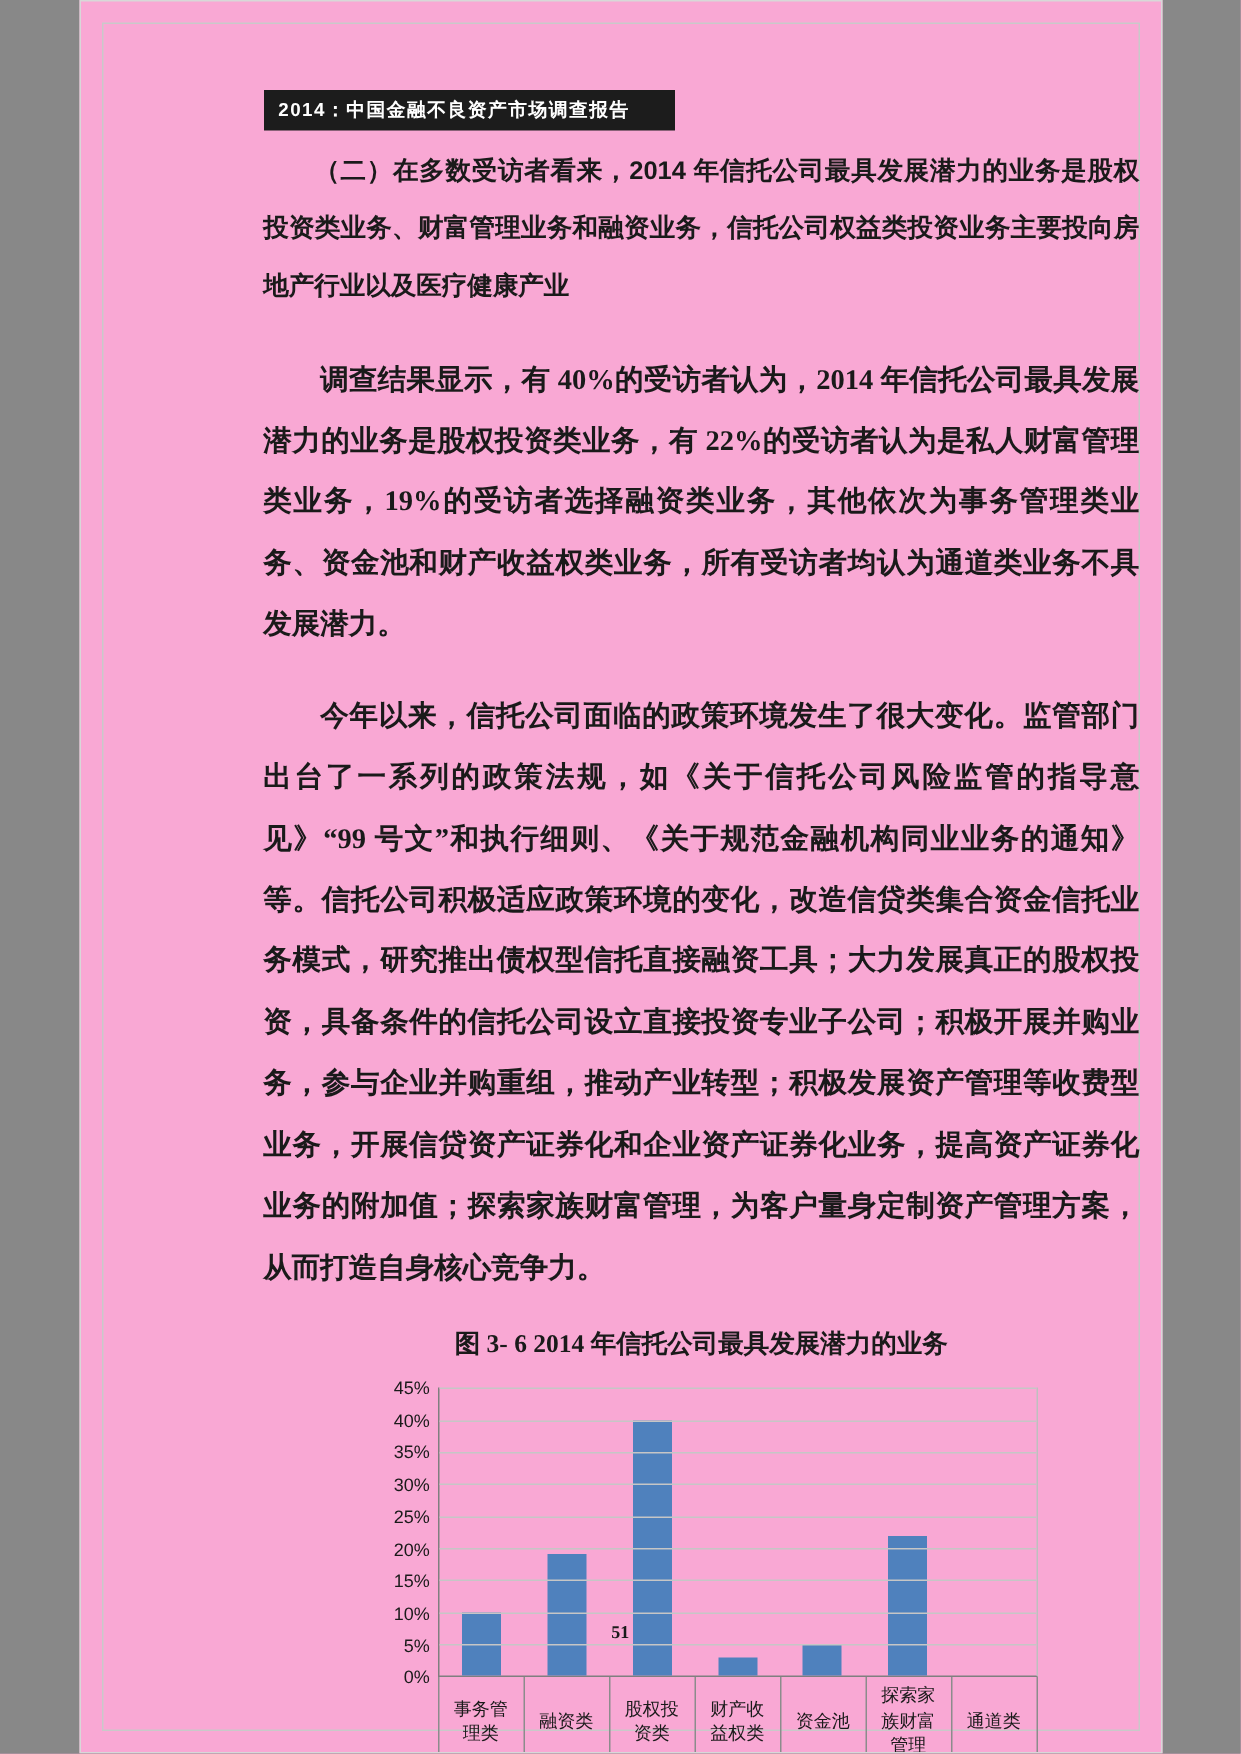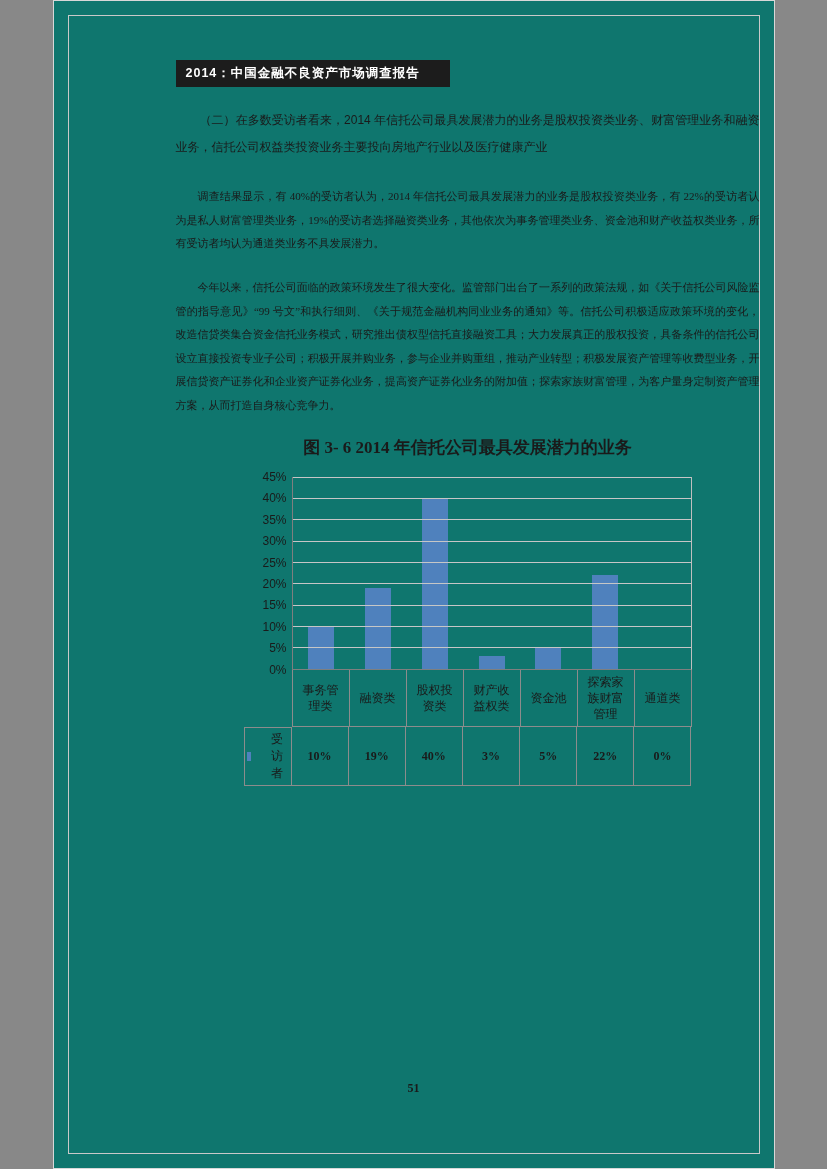--- a/index.html
+++ b/index.html
@@ -1,38 +1,38 @@
 <!DOCTYPE html>
 <html><head>
 <meta charset="utf-8">
 <style>
   * { margin:0; padding:0; box-sizing:border-box; }
   html,body { background:#888; }
   .page {
     position:relative; width:722px; height:1169px; margin:0 auto;
-    background:#0f766e; border:1px solid #d8d8d8; overflow:hidden;
+    background:#f9a8d4; border:1px solid #d8d8d8; overflow:hidden;
     font-family:"Liberation Serif","DejaVu Serif",serif; color:#1a1a1a;
   }
   .page-border { position:absolute; inset:14px; border:1px solid #c9c9c9; pointer-events:none; }
   .content { position:absolute; left:122px; width:584px; top:0; }
 
   .header-bar {
     margin-top:59px; display:inline-block; background:#1c1c1c; color:#ffffff;
     font-family:"Liberation Sans","DejaVu Sans",sans-serif; font-weight:bold;
     font-size:12.5px; padding:5px 30px 5px 10px; letter-spacing:1px;
   }
 
   .section-heading {
-    margin-top:20px; font-family:"Liberation Sans","DejaVu Sans",sans-serif;
-    font-weight:normal; font-size:12px; line-height:2.25;
+    margin-top:8px; font-family:"Liberation Sans","DejaVu Sans",sans-serif;
+    font-weight:bold; font-size:17px; line-height:2.25;
     text-align:justify; text-indent:2em;
   }
 
   .body-para {
-    font-size:11px; line-height:2.15; text-align:justify; text-indent:2em;
+    font-size:19px; line-height:2.15; text-align:justify; text-indent:2em;font-weight:bold;
   }
   .body-para.p1 { margin-top:24px; }
   .body-para.p2 { margin-top:20px; }
   .body-para.p3 { margin-top:34px; }
 
   .figure { margin-top:18px; }
   .figure-title {
     text-align:center; font-weight:bold; font-size:17px; margin-bottom:18px;
   }
 

